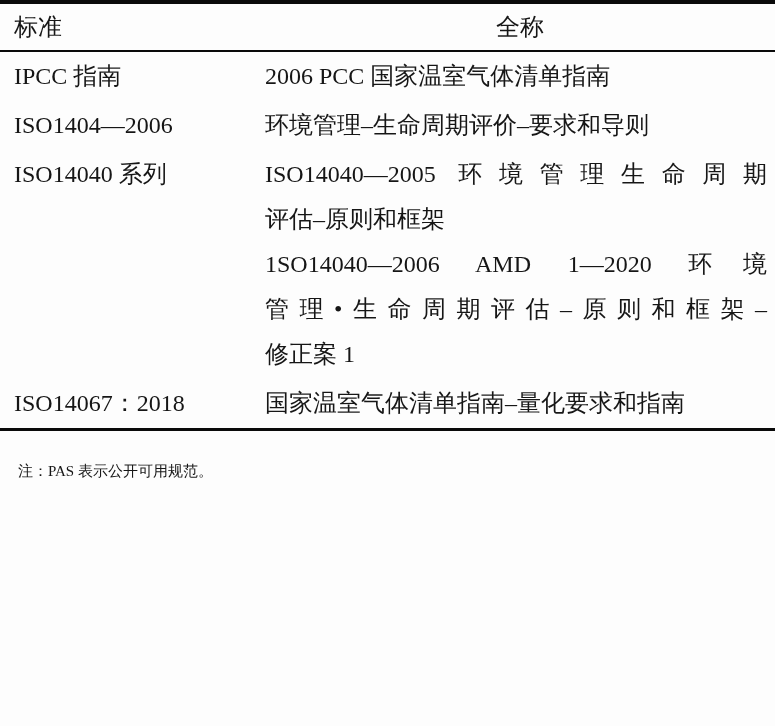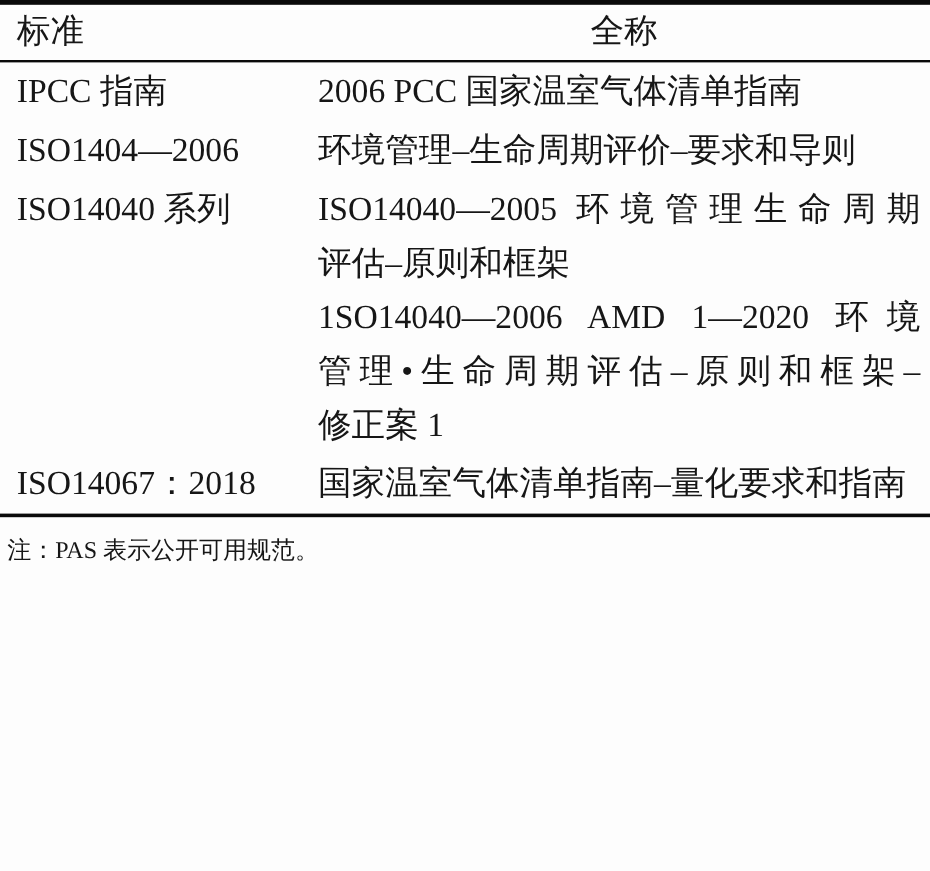--- a/index.html
+++ b/index.html
@@ -20,46 +20,46 @@
     border-bottom: 3px solid #0a0a0a;
   }
   col.c1 { width: 265px; }
   col.c2 { width: 510px; }
   th, td {
     vertical-align: top;
     font-weight: normal;
     padding: 0;
   }
   thead th {
-    font-size: 28px;
+    font-size: 24px;
     line-height: 46px;
     height: 46px;
     border-bottom: 2px solid #0a0a0a;
   }
   th.col-std { text-align: left; padding-left: 14px; }
   th.col-full { }
   tbody td {
-    font-size: 28px;
+    font-size: 24px;
     line-height: 45px;
     padding-top: 2px;
     padding-bottom: 2px;
   }
   td.std { padding-left: 14px; }
   td.full { padding-right: 8px; }
   .line { white-space: nowrap; }
   .line.stretch {
     white-space: normal;
     text-align: justify;
     text-align-last: justify;
     text-justify: inter-character;
   }
   .footnote {
-    margin-top: 12px;
-    padding-left: 6px;
-    font-size: 20px;
+    margin-top: 24px;
+    padding-left: 18px;
+    font-size: 15px;
     line-height: 32px;
   }
 </style>
 </head>
 <body>
 
 <div class="doc">
   <table class="standards">
     <colgroup>
       <col class="c1">

